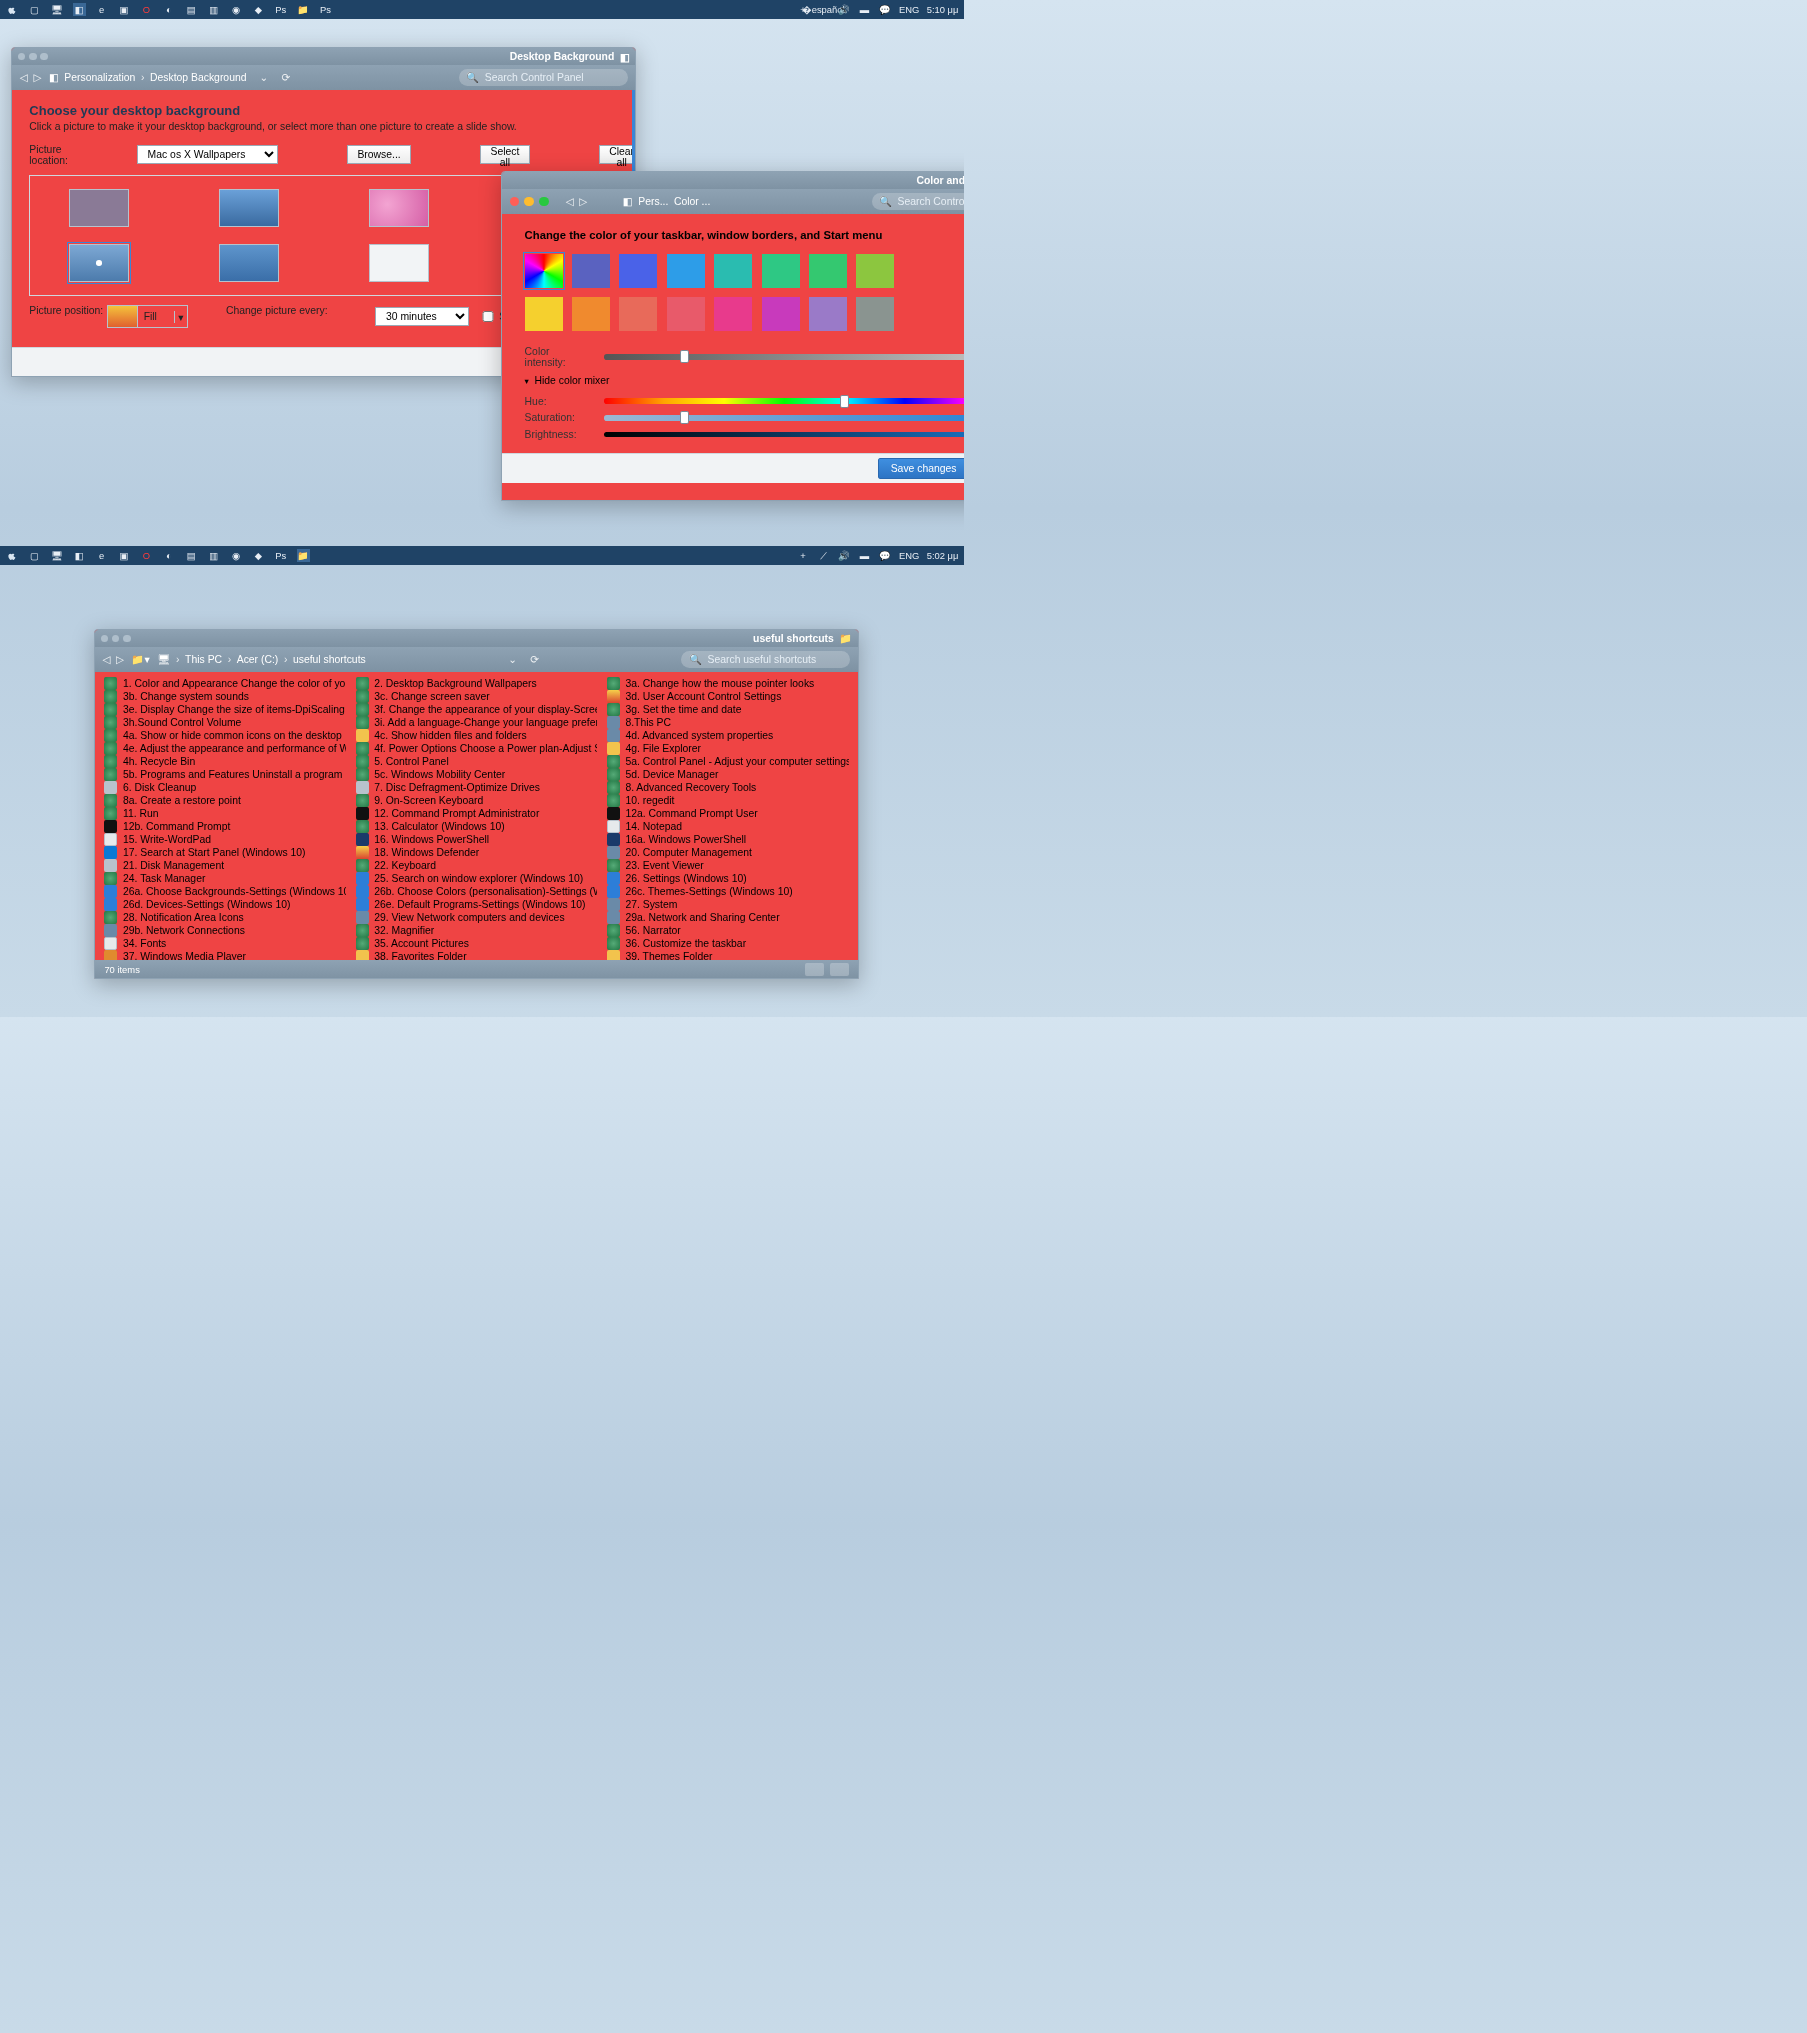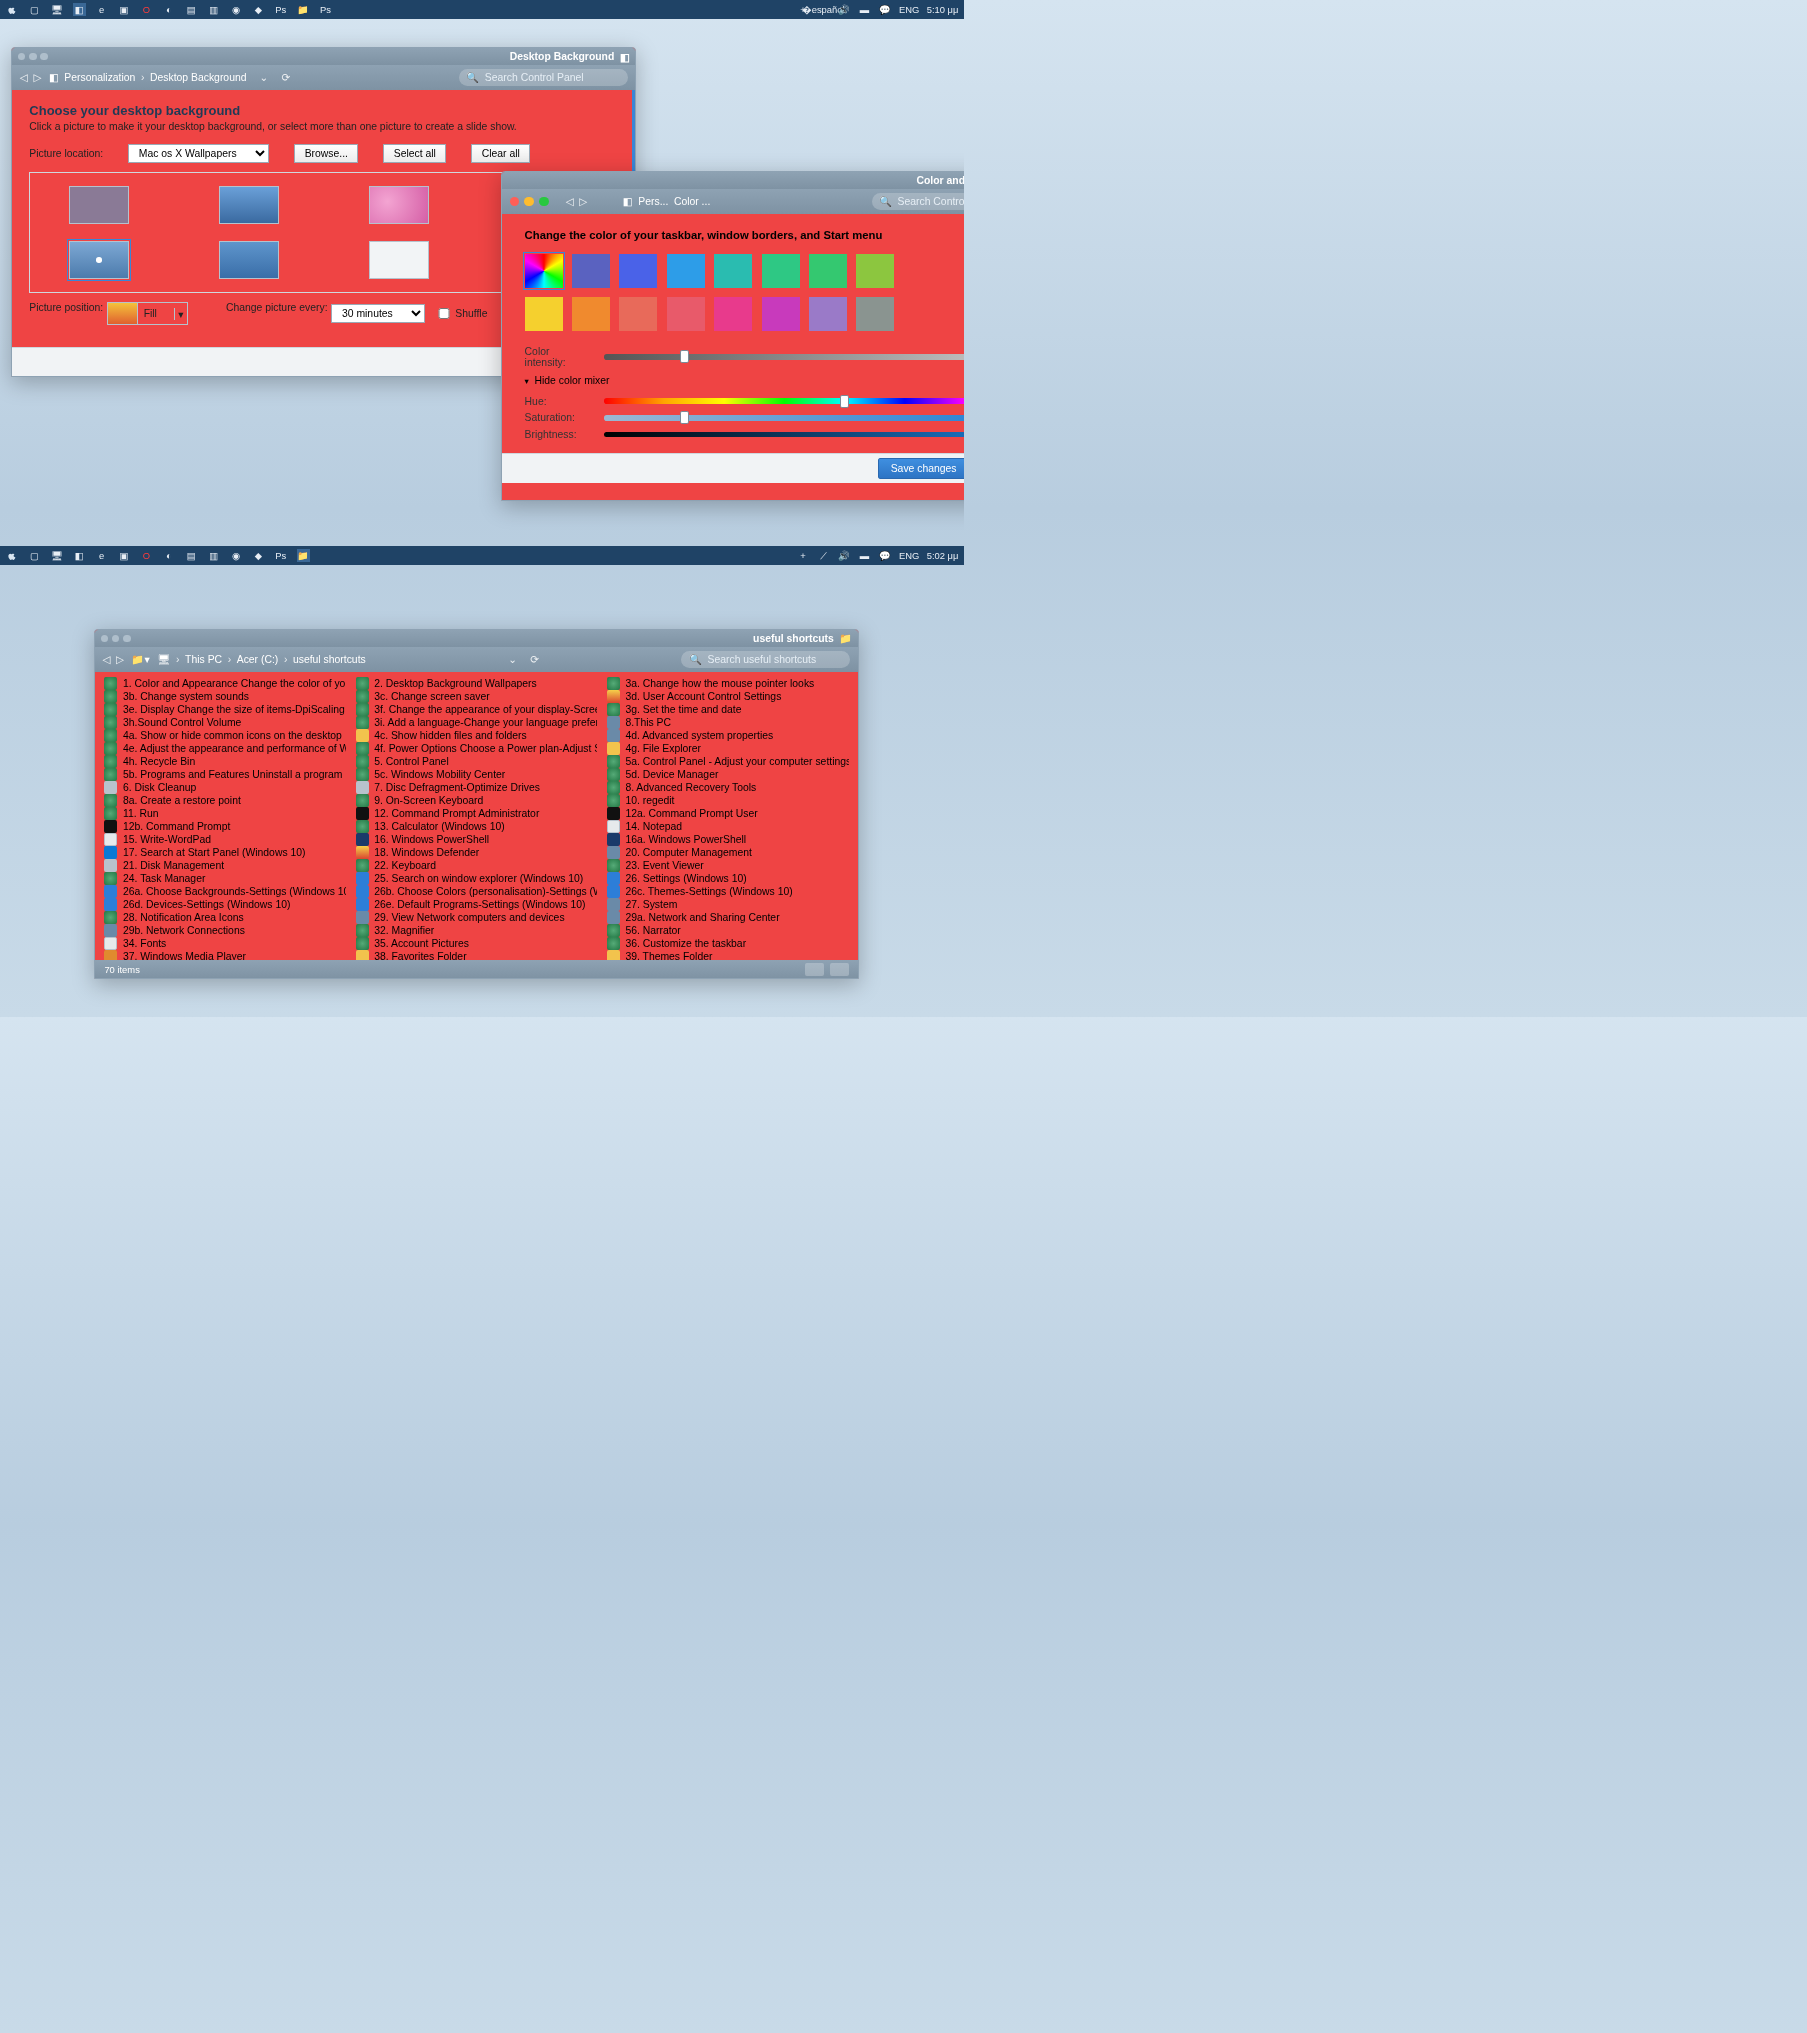--- a/index.html
+++ b/index.html
@@ -31,21 +31,21 @@
 .toolbar .search input::placeholder { color: #e6eef5; }
 .toolbar .refresh { margin-left: 5.6px; opacity: .85; }
 
 
 .db-content { padding: 13px 17px 0; font-size: 10.4px; color: #222; position: relative; height: calc(100% - 41px - 30px); overflow: hidden; }
 .db-content::after { content:""; position:absolute; right:0; top:0; bottom:0; width:3.8px; background:#3a86d6; }
 .db-content h2 { font-size: 13px; font-weight: 600; margin-bottom: 3.8px; color: #1f3a56; }
 .db-content .sub { font-size: 10.4px; margin-bottom: 11.3px; }
 .row { display: flex; align-items: center; gap: 25px; margin-bottom: 9.4px; }
 .row label { font-weight: 400; }
-select, .txtbtn { font-size: 10.4px; height: 19px; border: 0.9px solid #9aa9b6; background: #fff; padding: 0 5.6px; }
+select, .txtbtn { font-size: 10.4px; height: 19px; border: 0.9px solid #9aa9b6; background: #fff; padding: 0 5.6px; margin-left: 44px; }
 select { min-width: 141px; }
 .txtbtn { cursor: pointer; background: linear-gradient(#fefefe,#ececec); padding: 0 9.4px; }
 .thumbs { border: 0.9px solid #d0d7de; padding: 13px; display: grid; grid-template-columns: repeat(4,1fr); gap: 17px 38px; justify-items: center; }
 .thumb { width: 60px; height: 38px; border: 0.9px solid #b6c2cd; cursor: pointer; }
 .thumb.sel { outline: 1.9px solid #3a86d6; outline-offset: 1.9px; }
 .t1{background:#8a7a96}.t2{background:linear-gradient(#6aa0d8,#3a6aa0)}.t3{background:radial-gradient(circle at 30% 40%,#f3a4d2,#d55fa6)}
 .t4{background:linear-gradient(#7da8d4,#4c7bac);position:relative}.t4::after{content:"";position:absolute;left:26px;top:15px;width:5.6px;height:5.6px;border-radius:50%;background:#fff}
 .t5{background:linear-gradient(#5e95cc,#3a6ea8)}.t6{background:#f2f4f6}
 .below { display: flex; gap: 38px; margin-top: 9.4px; }
 .below .col { display: flex; flex-direction: row; gap: 3.8px; }

